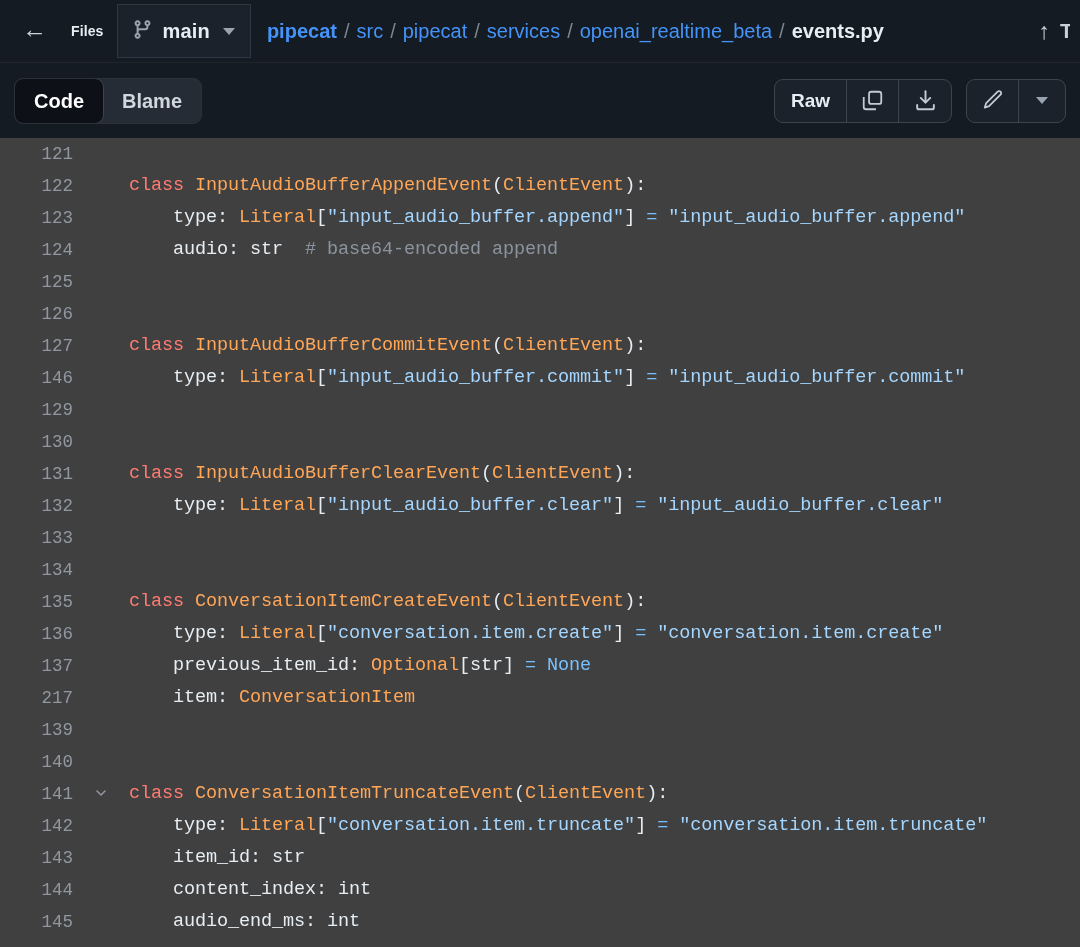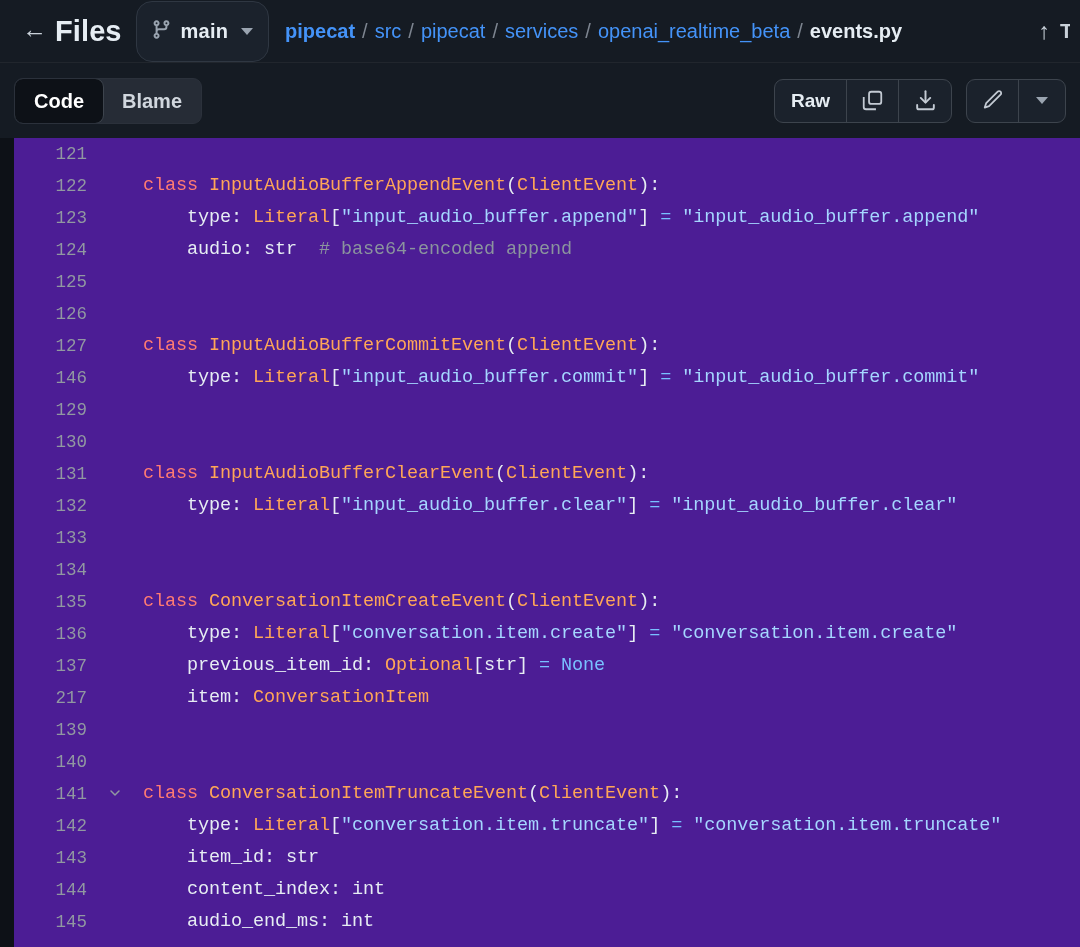--- a/index.html
+++ b/index.html
@@ -25,35 +25,35 @@
     color:#c9d1d9;
     font-size:25px;
     line-height:1;
     padding:4px 8px 7px 8px;
     border-radius:6px;
     cursor:pointer;
     display:inline-block;
   }
   .files-link {
     color:#e6edf3;
-    font-size:29px;
+    font-size:14px;
     font-weight:600;
-    margin-left:0;
+    margin-left:16px;
     margin-right:14px;
     cursor:pointer;
     letter-spacing:.1px;
   }
   .branch-btn {
     display:flex;
     align-items:center;
     gap:9px;
-    height:61px;
+    height:54px;
     padding:0 15px 0 14px;
     border:1px solid #2f3742;
-    border-radius:16px;
+    border-radius:0;
     background:#1b222c;
     cursor:pointer;
     margin-right:16px;
   }
   .branch-btn .branch-name {
     color:#e6edf3;
     font-size:20px;
     font-weight:700;
     letter-spacing:.2px;
   }
@@ -177,26 +177,25 @@
     border:none;
     border-right:1px solid #3d444d;
   }
   .btn-group .icon-btn { width:52px; }
   .btn-group .icon-btn.narrow { width:46px; }
   .btn-group .icon-btn svg { display:block; }
 
   
   .code-area {
     position:relative;
-    background:#4c1d95;
+    background:#404040;
     height:809px;
     overflow:hidden;
     font-family:"Liberation Mono", "DejaVu Sans Mono", monospace;
     font-size:18.5px;
-    margin-left:14px;
   }
   .code-row {
     display:flex;
     align-items:flex-start;
     height:32px;
   }
   .ln {
     width:73px;
     flex:0 0 73px;
     text-align:right;

